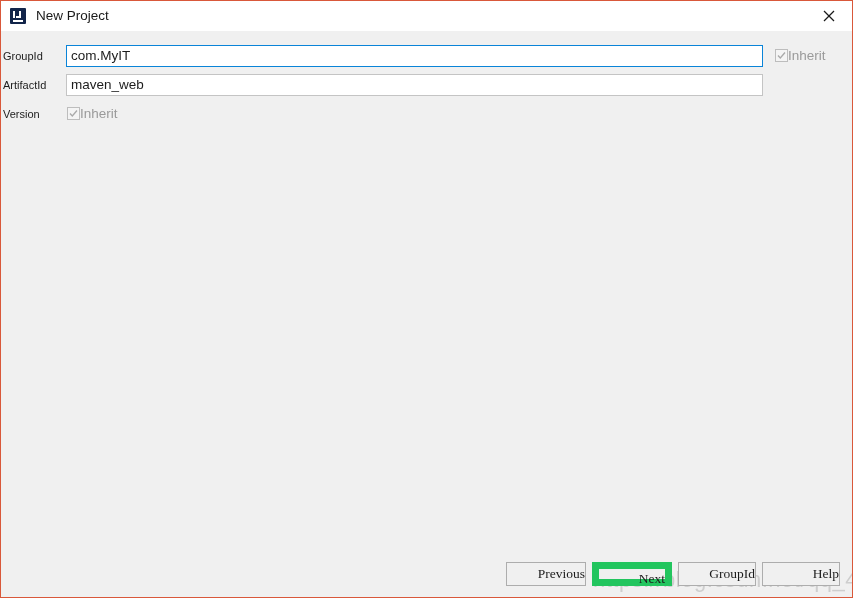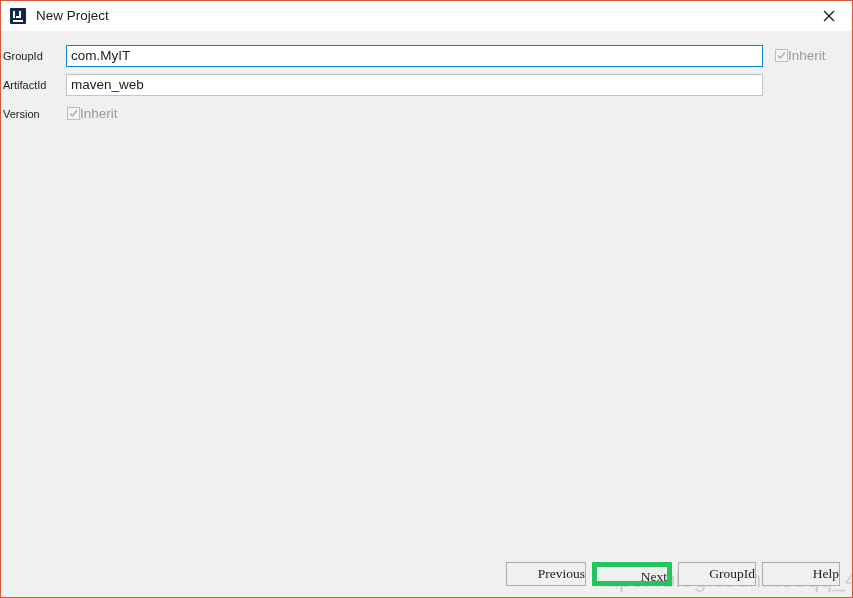--- a/index.html
+++ b/index.html
@@ -181,21 +181,21 @@
     border: 1px solid #adadad;
     font-family: Liberation Serif, serif;
     font-size: 13.5px;
     color: #1c1c1c;
     text-align: right;
     line-height: 22px;
     cursor: default;
     padding: 0;
   }
   .btn.focused {
-    border: 5px solid #22c55e;
+    border: 7px solid #22c55e;
     line-height: 20px;
   }
   .btn-previous { left: 505px; width: 80px; }
   .btn-next     { left: 591px; width: 80px; }
   .btn-cancel   { left: 677px; width: 78px; }
   .btn-help     { left: 761px; width: 78px; padding-left: 22px; }
 
   
   .watermark {
     position: absolute;

